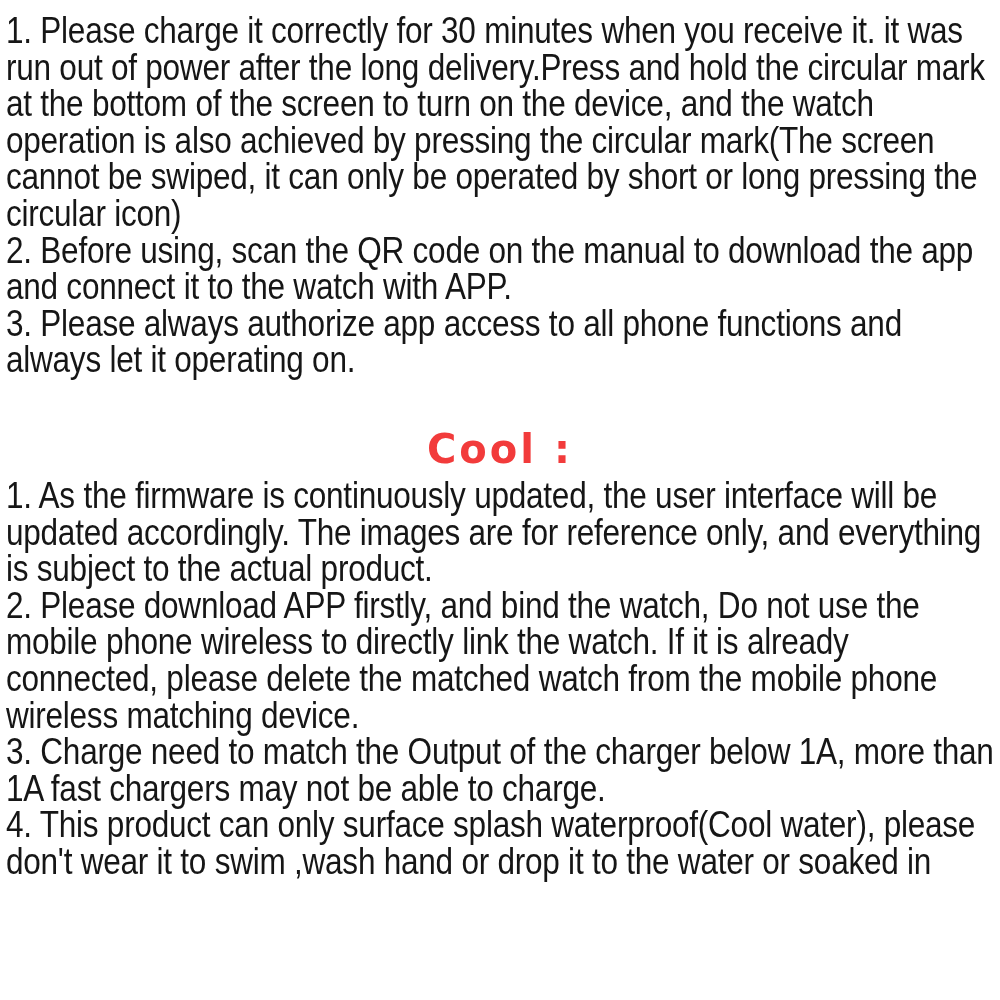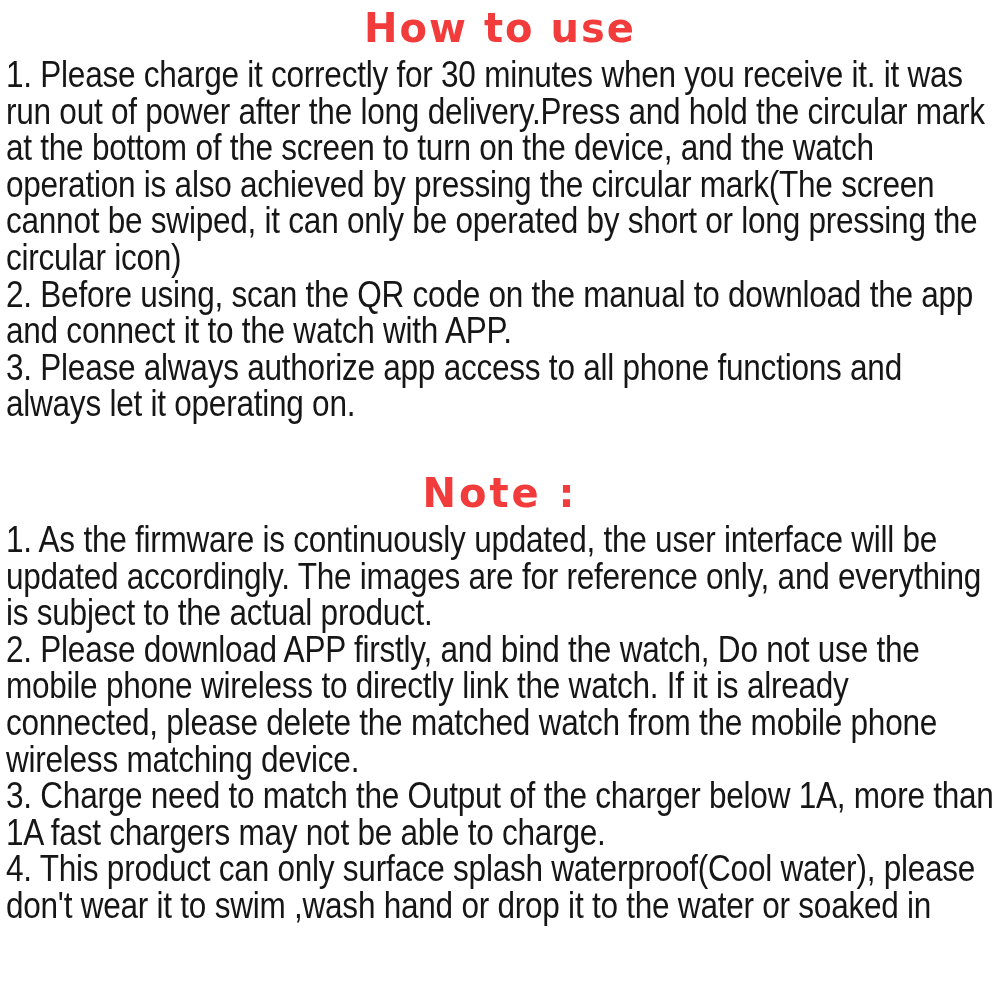--- a/index.html
+++ b/index.html
@@ -47,29 +47,28 @@
   .body-block p.item {
     margin: 0;
     padding: 0;
   }
 </style>
 </head>
 <body>
 
 <div class="page">
 
-  <h1 class="heading">How to use</h1>
 
   <div class="body-block">
     <p class="item">1. Please charge it correctly for 30 minutes when you receive it. it was run out of power after the long delivery.Press and hold the circular mark at the bottom of the screen to turn on the device, and the watch operation is also achieved by pressing the circular mark(The screen cannot be swiped, it can only be operated by short or long pressing the circular icon)</p>
     <p class="item">2. Before using, scan the QR code on the manual to download the app and connect it to the watch with APP.</p>
     <p class="item">3. Please always authorize app access to all phone functions and always let it operating on.</p>
   </div>
 
-  <h1 class="heading note">Note :</h1>
+  <h1 class="heading note">Cool :</h1>
 
   <div class="body-block">
     <p class="item">1. As the firmware is continuously updated, the user interface will be updated accordingly. The images are for reference only, and everything is subject to the actual product.</p>
     <p class="item">2. Please download APP firstly, and bind the watch, Do not use the mobile phone wireless to directly link the watch. If it is already connected, please delete the matched watch from the mobile phone wireless matching device.</p>
     <p class="item">3. Charge need to match the Output of the charger below 1A, more than 1A fast chargers may not be able to charge.</p>
     <p class="item">4. This product can only surface splash waterproof(Cool water), please don't wear it to swim ,wash hand or drop it to the water or soaked in</p>
   </div>
 
 </div>
 

